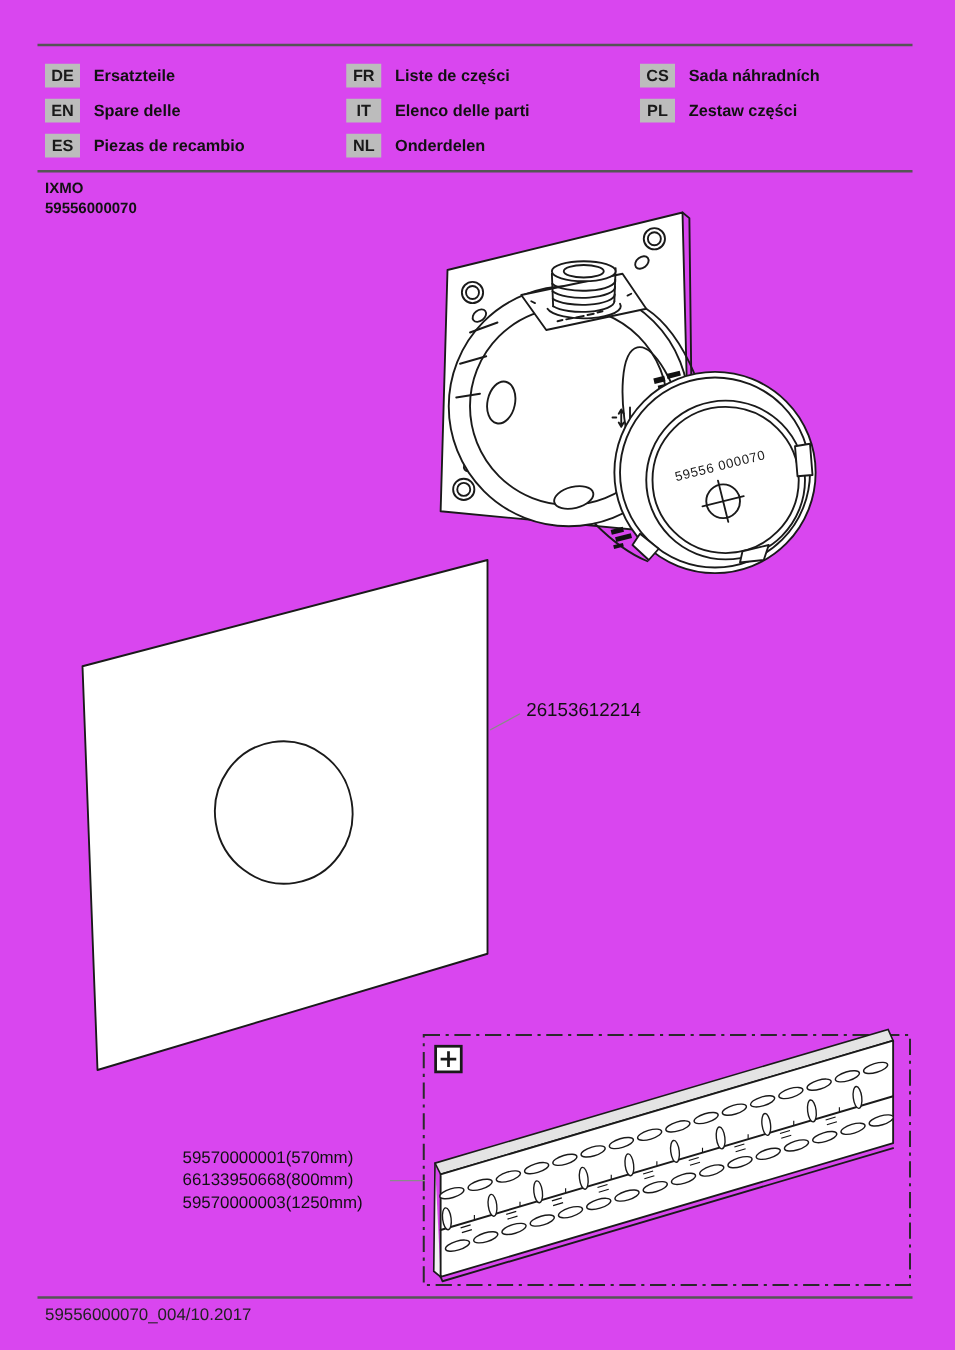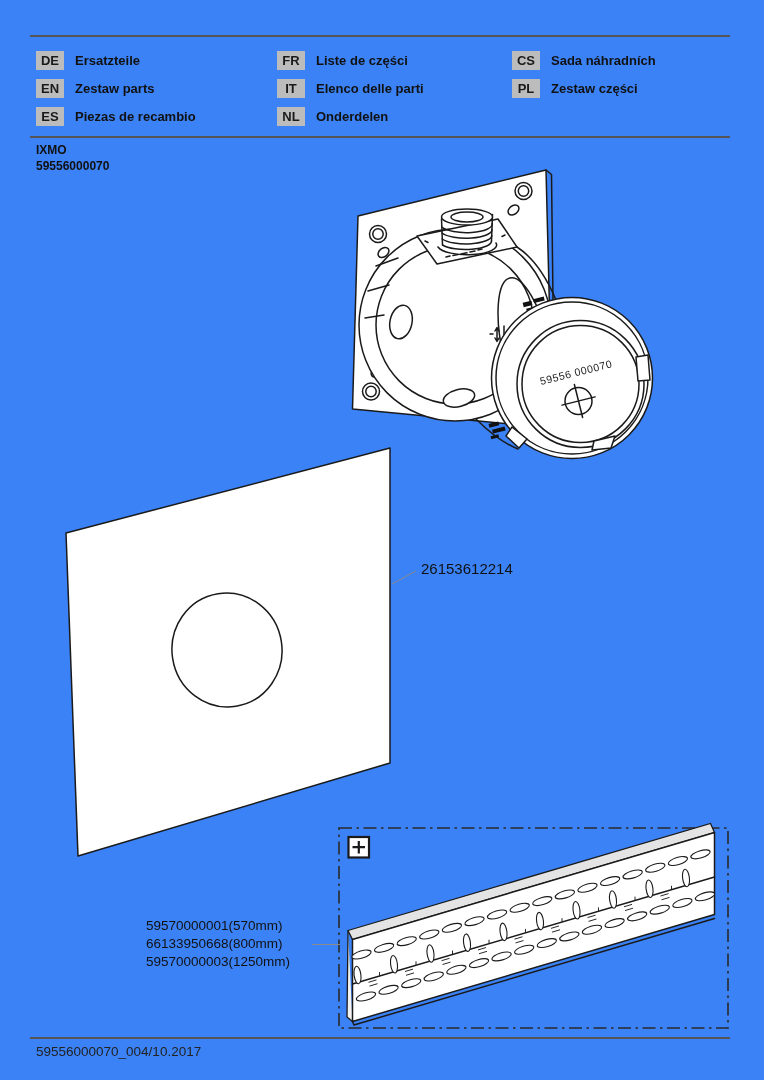--- a/index.html
+++ b/index.html
@@ -1,16 +1,16 @@
 <!DOCTYPE html>
 <html><head>
 <meta charset="utf-8">
 <style>
   html,body{margin:0;padding:0;background:#fff;}
-  .page{position:relative;width:764px;height:1080px;background:#3b82f6;overflow:hidden;
+  .page{position:relative;width:764px;height:1080px;background:#d946ef;overflow:hidden;
         font-family:"Liberation Sans",sans-serif;color:#111;}
   .rule{position:absolute;left:30px;width:700px;height:0;border-top:2px solid #555;}
   .rule-top{top:35px;}
   .rule-mid{top:136px;}
   .rule-foot{top:1037px;}
   .lang-grid{position:absolute;left:36px;top:46px;width:694px;
              display:grid;grid-auto-flow:column;
              grid-template-rows:repeat(3,28px);
              grid-template-columns:241px 235px auto;align-items:center;}
   .lang-item{display:flex;align-items:center;gap:11px;}
@@ -35,21 +35,21 @@
 
   <div class="rule rule-top"></div>
 
   <div class="lang-grid">
     <div class="lang-item">
       <span class="badge">DE</span>
       <span class="lang-label">Ersatzteile</span>
     </div>
     <div class="lang-item">
       <span class="badge">EN</span>
-      <span class="lang-label">Zestaw parts</span>
+      <span class="lang-label">Spare delle</span>
     </div>
     <div class="lang-item">
       <span class="badge">ES</span>
       <span class="lang-label">Piezas de recambio</span>
     </div>
     <div class="lang-item">
       <span class="badge">FR</span>
       <span class="lang-label">Liste de części</span>
     </div>
     <div class="lang-item">

